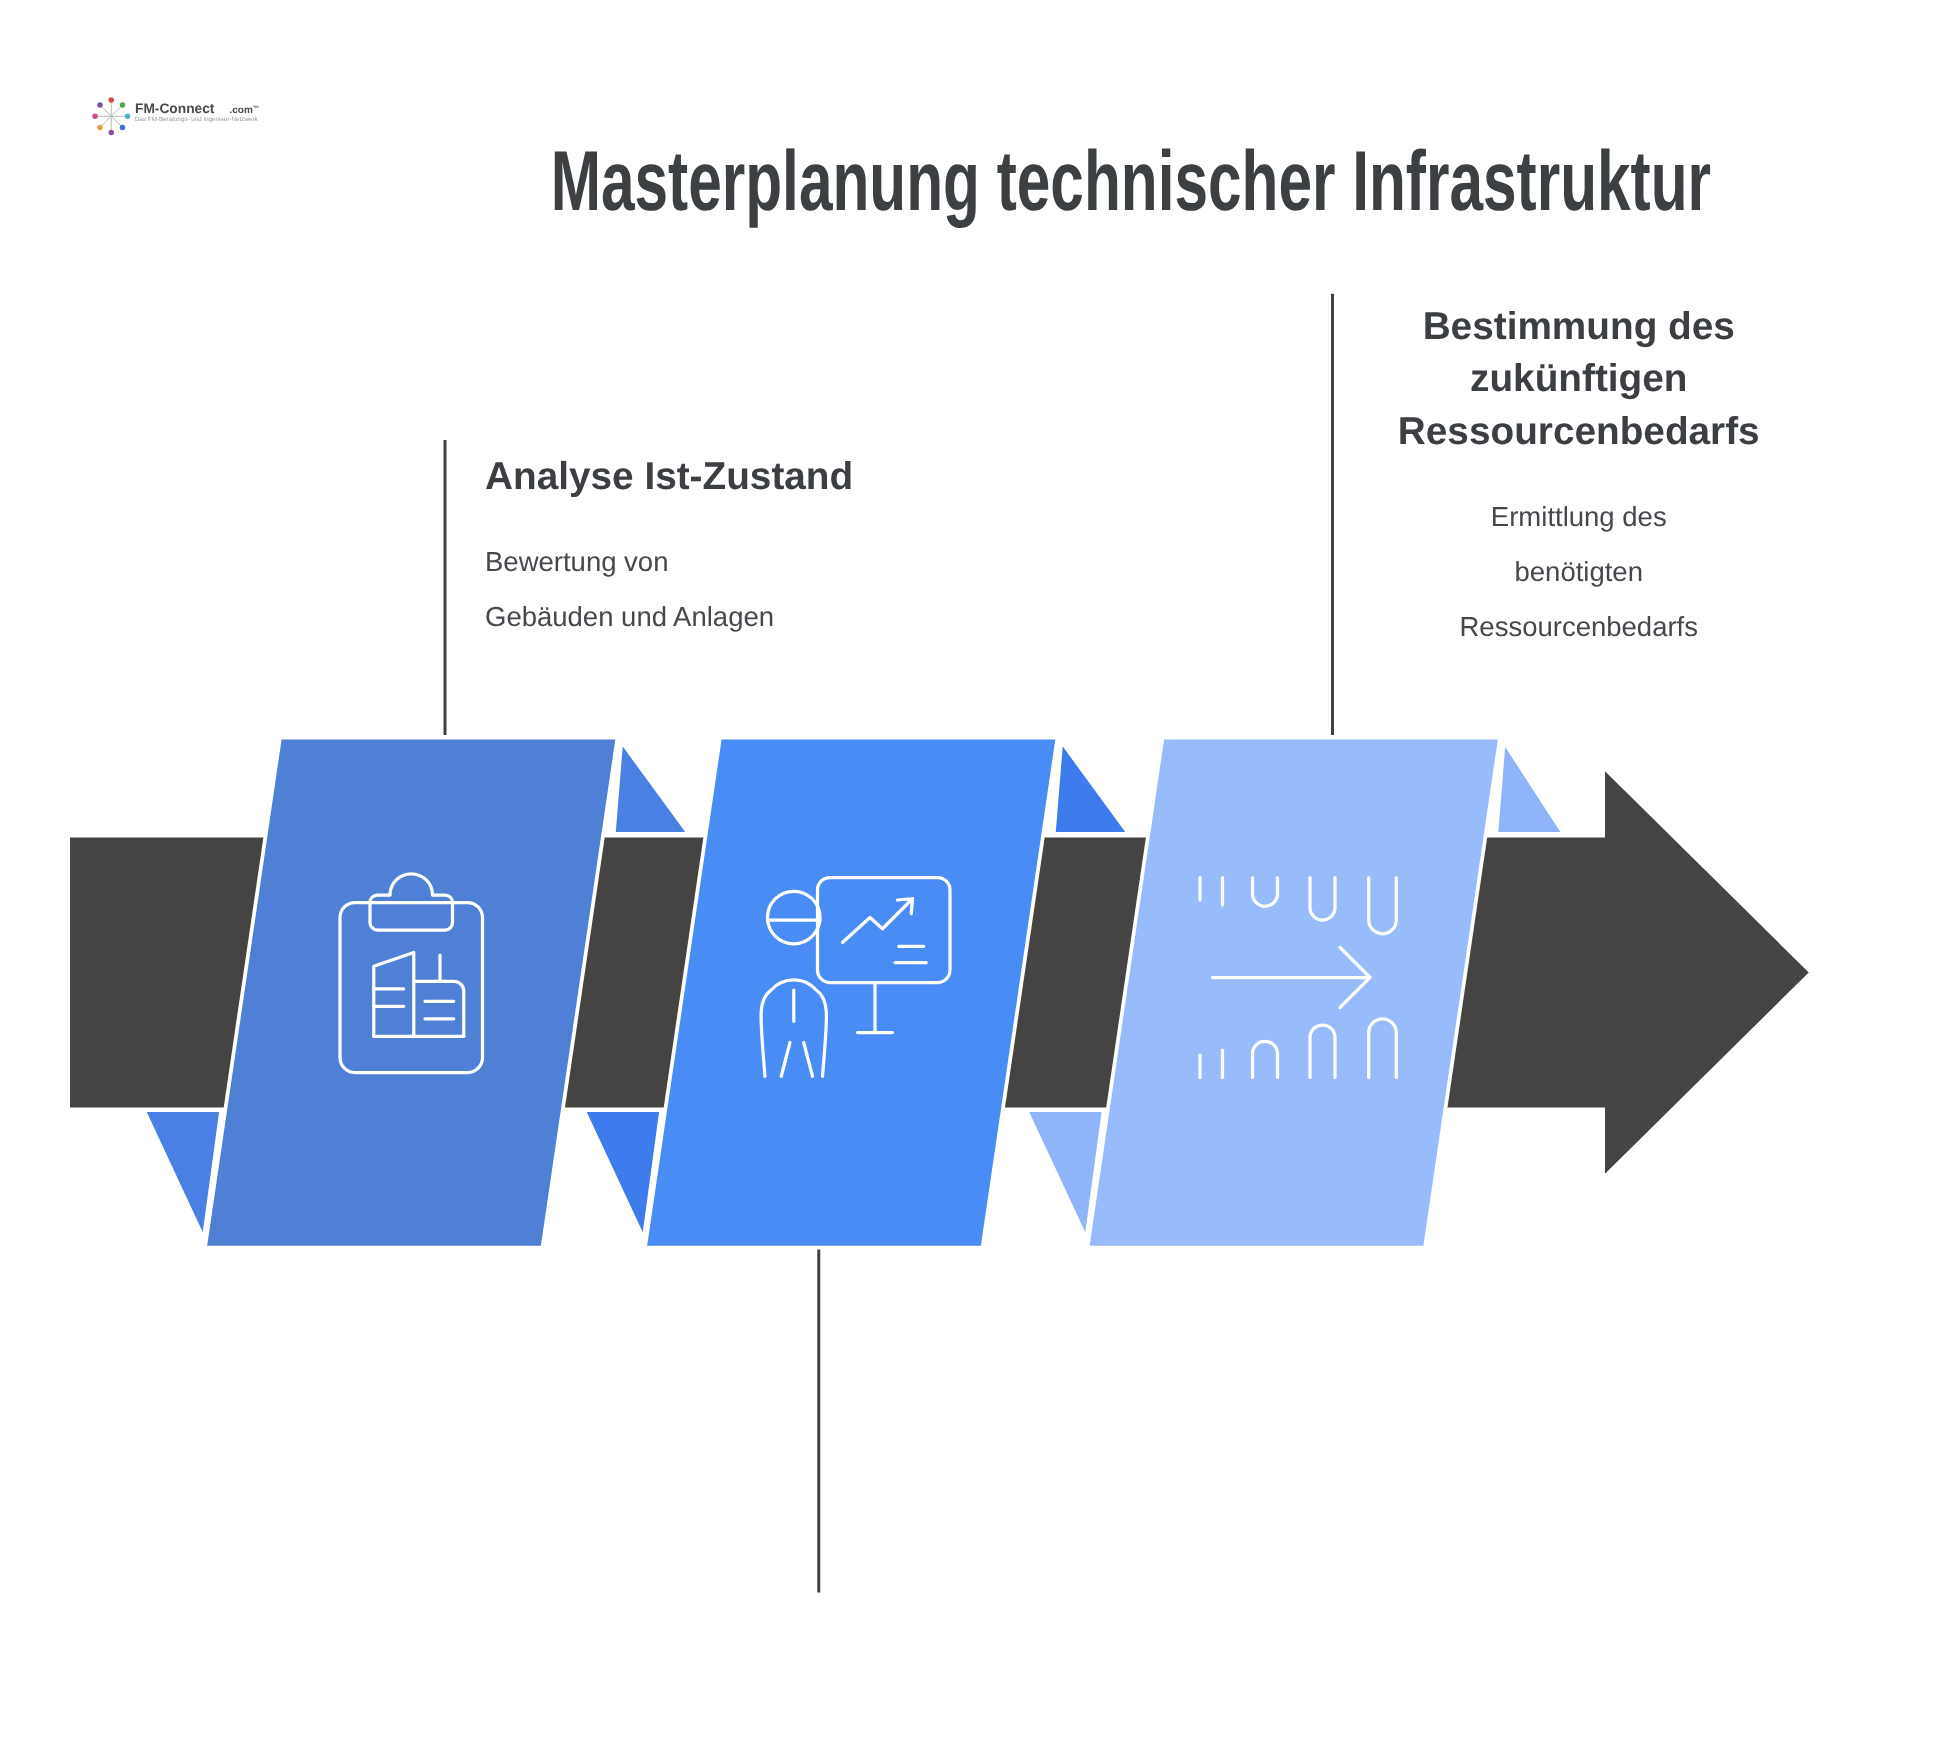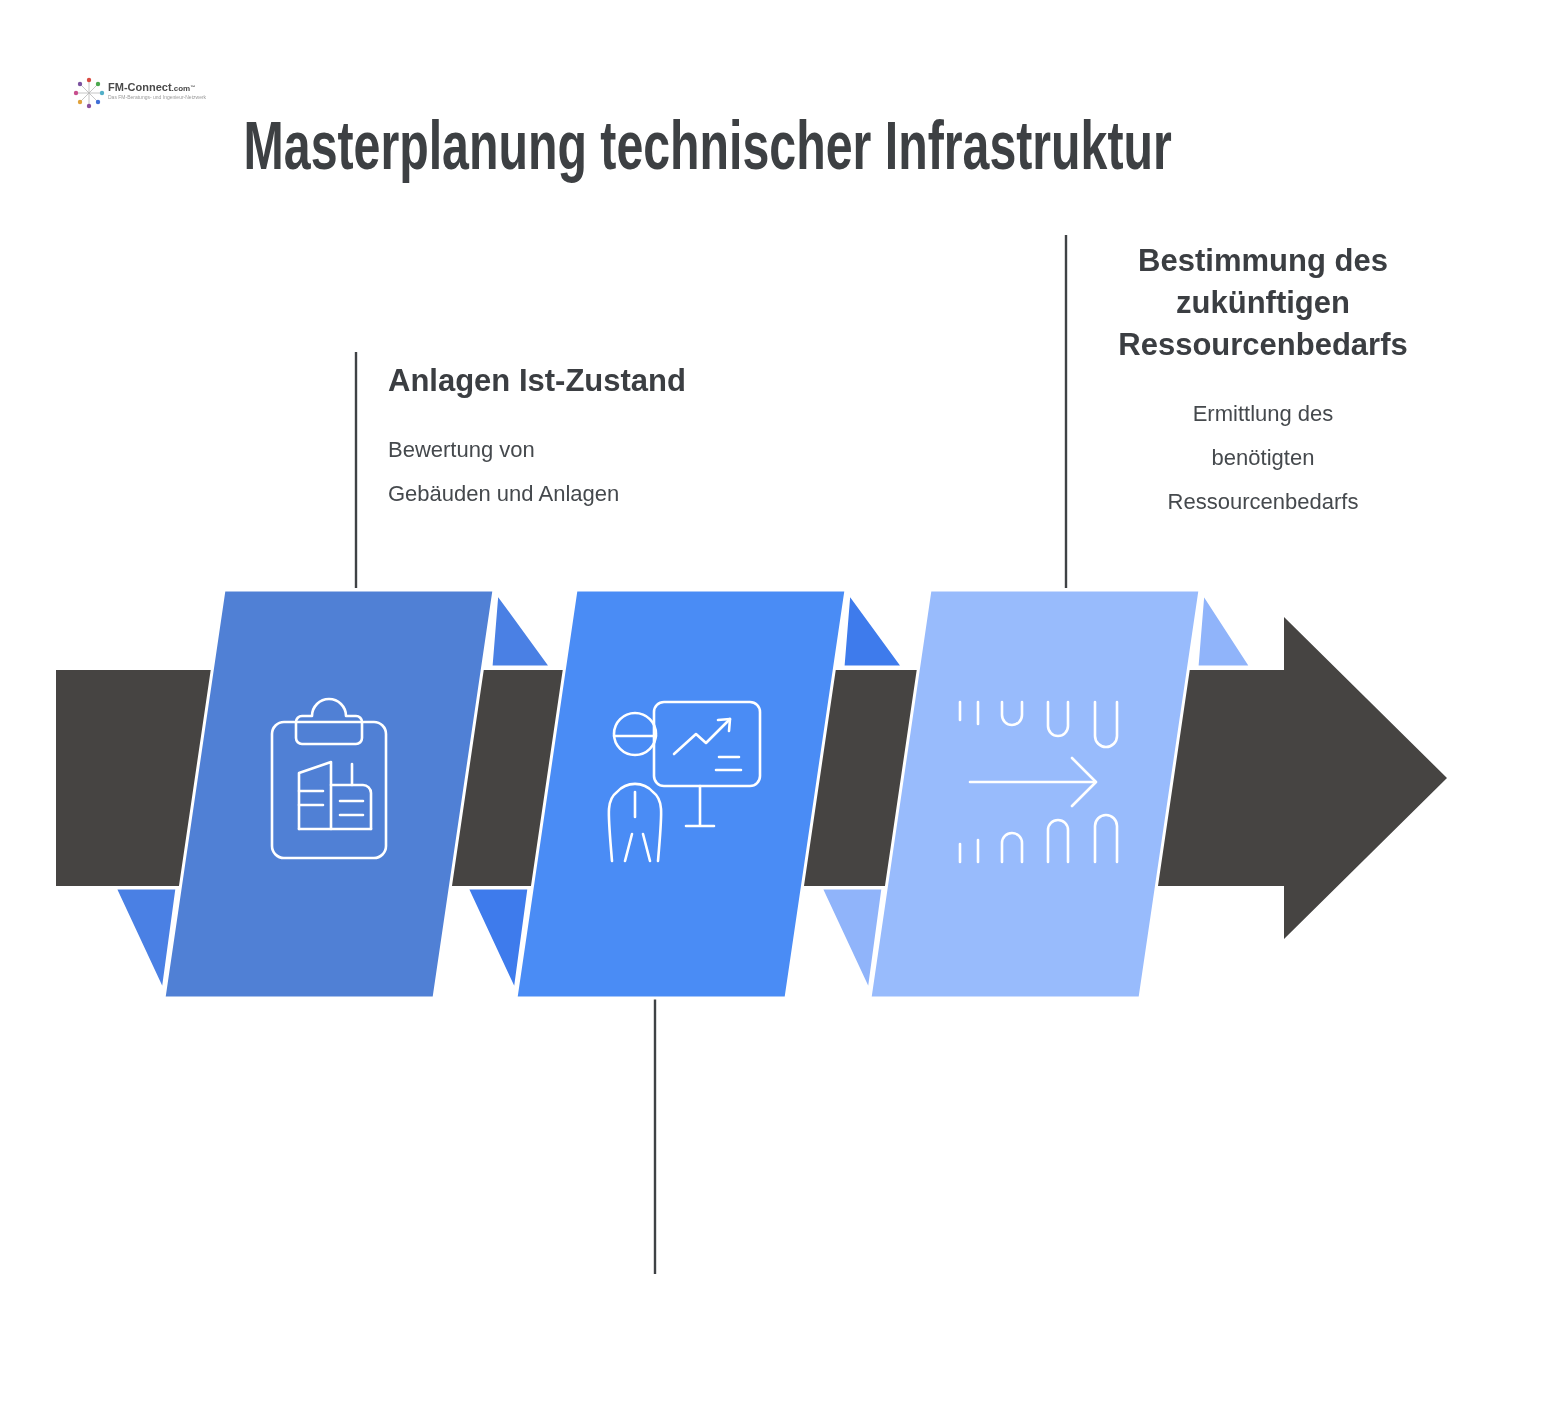--- a/index.html
+++ b/index.html
@@ -5,36 +5,36 @@
   html,body{margin:0;padding:0;background:#fff;}
   .canvas{
     position:relative;width:1558px;height:1408px;background:#ffffff;overflow:hidden;
     font-family:"Liberation Sans", sans-serif;
   }
   svg{display:block;}
   .diagram-svg{position:absolute;left:0;top:0;}
   .icon-stroke{stroke:#ffffff;fill:none;stroke-width:2.6;stroke-linecap:round;stroke-linejoin:round;}
   .panel{stroke:#ffffff;stroke-width:3;stroke-linejoin:round;}
   .connector{stroke:#3f4245;stroke-width:2.4;}
-  .title-wrap{position:absolute;left:0;right:0;top:108px;text-align:left;padding-left:54px;}
+  .title-wrap{position:absolute;left:0;right:0;top:108px;text-align:right;padding-left:54px;}
   .title-text{
     display:inline-block;white-space:nowrap;font-size:68px;line-height:74px;font-weight:bold;
     color:#3d4043;transform:scaleX(0.71);transform-origin:50% 50%;
   }
   .label-block{position:absolute;color:#43474b;}
   .block-heading{font-size:31px;line-height:42px;font-weight:bold;color:#3b3e42;white-space:pre-line;margin:0;}
   .block-body{font-size:22px;line-height:44px;font-weight:normal;color:#45494d;white-space:pre-line;margin:26px 0 0 0;}
   .block-1{left:388px;top:360px;width:400px;}
   .block-2{left:218px;top:1084px;width:383px;}
   .block-2 .block-body{text-align:right;}
   .block-3{left:1098px;top:240px;width:330px;text-align:center;}
   .logo{position:absolute;left:72px;top:74px;display:flex;align-items:flex-start;}
   .logo-text{margin-left:2px;padding-top:8px;}
   .logo-brand-row{font-size:11px;font-weight:bold;color:#4a4a4a;line-height:11px;white-space:nowrap;}
-  .logo-tld{font-size:8px;font-weight:bold;color:#4a4a4a;}
+  .logo-tld{font-size:8px;font-weight:bold;color:#4a4a4a;margin-left:12px;}
   .logo-tm{font-size:5px;vertical-align:top;color:#4a4a4a;}
   .logo-tagline{font-size:5px;color:#9a9a9a;line-height:7px;white-space:nowrap;}
 </style>
 </head>
 <body>
 
 <div class="canvas">
 
   <svg class="diagram-svg" width="1558" height="1408" viewBox="0 0 1558 1408">
 
@@ -121,21 +121,21 @@
       <div class="logo-brand-row"><span>FM-Connect</span><span class="logo-tld">.com</span><span class="logo-tm">™</span></div>
       <div class="logo-tagline">Das FM-Beratungs- und Ingenieur-Netzwerk</div>
     </div>
   </div>
 
   <div class="title-wrap">
     <span class="title-text">Masterplanung technischer Infrastruktur</span>
   </div>
 
   <div class="label-block block-1">
-    <p class="block-heading">Anlagen Ist-Zustand</p>
+    <p class="block-heading">Analyse Ist-Zustand</p>
     <p class="block-body">Bewertung von
 Gebäuden und Anlagen</p>
   </div>
 
 
   <div class="label-block block-3">
     <p class="block-heading">Bestimmung des
 zukünftigen
 Ressourcenbedarfs</p>
     <p class="block-body">Ermittlung des

